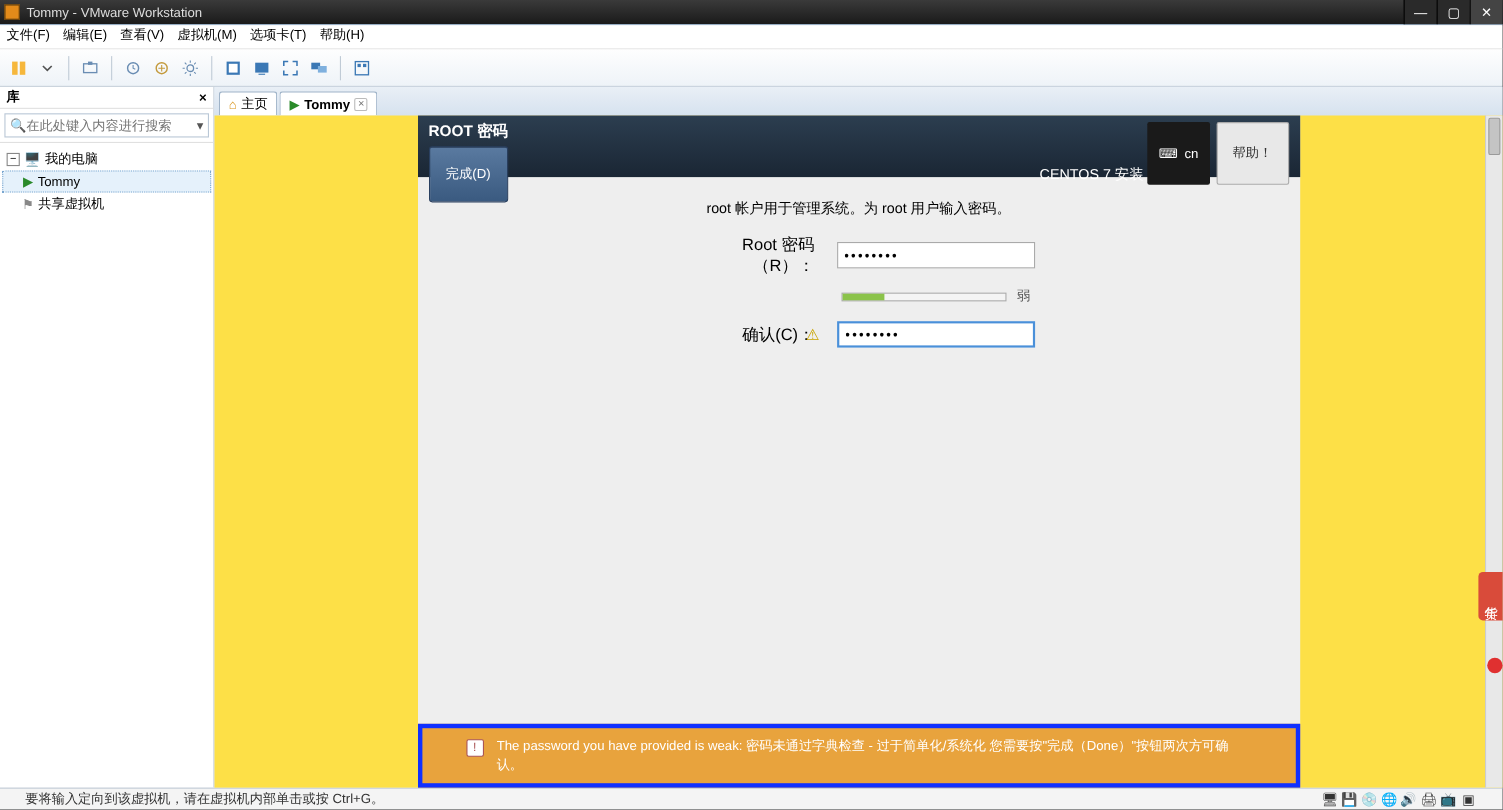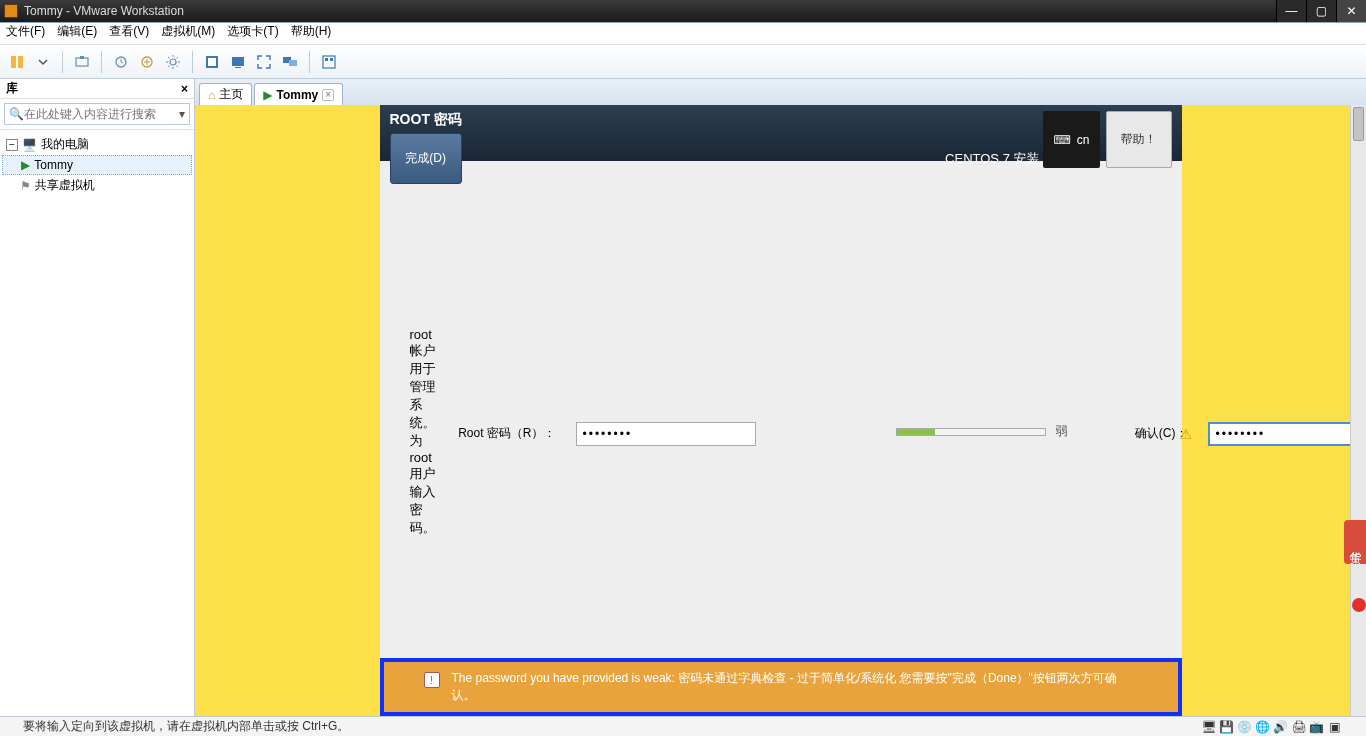--- a/index.html
+++ b/index.html
@@ -38,24 +38,24 @@
 .vm-scroll .vthumb{position:absolute;left:2px;right:2px;top:2px;height:34px;background:#c4c4c4;border:1px solid #9a9a9a;border-radius:2px}
 .installer{width:802px;background:#eeeeee;display:flex;flex-direction:column}
 .ihdr{height:56px;background:linear-gradient(#2c3e50,#1a2634);display:flex;align-items:flex-start;justify-content:space-between;padding:6px 10px;color:#fff}
 .ihdr-left{display:flex;flex-direction:column;gap:4px}
 .ihdr-title{font-size:14px;font-weight:bold}
 .done-btn{background:linear-gradient(#5a7aa0,#3a5a80);border:1px solid #2a4060;color:#fff;padding:16px 14px;border-radius:3px;cursor:pointer;font-size:12px}
 .ihdr-right{display:flex;flex-direction:row;gap:4px;align-items:flex-end}
 .ihdr-r2{display:flex;gap:6px}
 .kbd-ind{background:#1a1a1a;color:#fff;padding:3px 10px;border-radius:2px;display:flex;align-items:center;gap:6px;font-size:12px}
 .help-btn{background:#e8e8e8;color:#333;border:1px solid #aaa;padding:19px 14px;border-radius:2px;cursor:pointer;font-size:12px}
-.ibody{flex:1;padding:20px 30px;display:flex;flex-direction:row;align-items:center;position:relative}
+.ibody{flex:1;padding:20px 30px;display:flex;flex-direction:column;align-items:center;position:relative}
 .ibody .desc{margin-bottom:14px;font-size:13px}
 .frow{display:flex;align-items:center;margin-bottom:10px}
-.flbl{width:120px;text-align:right;margin-right:20px;font-size:12px}
+.flbl{width:120px;text-align:right;margin-right:20px;font-size:15px}
 .ptxt{width:180px;height:24px;border:1px solid #aaa;padding:0 6px;background:#fff;letter-spacing:2px}
 .ptxt.focus{border:2px solid #4a90d9;outline:none}
 .warn-tri{margin-left:-24px;color:#c9a400;font-size:14px;position:relative;left:-4px}
 .meterrow{display:flex;align-items:center;margin-bottom:14px;margin-left:140px}
 .meter{width:150px;height:8px;border:1px solid #aaa;background:#f4f4f4;margin-right:10px;position:relative}
 .meter .fill{position:absolute;left:0;top:0;bottom:0;width:26%;background:#8bc34a}
 .meter-lbl{font-size:12px;color:#555}
 .warnbar{position:absolute;bottom:0;left:0;right:0;background:#e8a33d;color:#fff;padding:8px 40px;font-size:12px;display:flex;gap:12px;align-items:flex-start;border:4px solid #1030ff}
 .warnbar .wicn{width:16px;height:16px;border:1px solid #a55;background:#fff;color:#a55;display:flex;align-items:center;justify-content:center;border-radius:2px;font-size:11px;flex-shrink:0;margin-top:2px}
 .statusbar{height:20px;background:#f4f4f4;border-top:1px solid #c0cbd6;display:flex;align-items:center;padding:0 23px;font-size:12px;color:#333}

